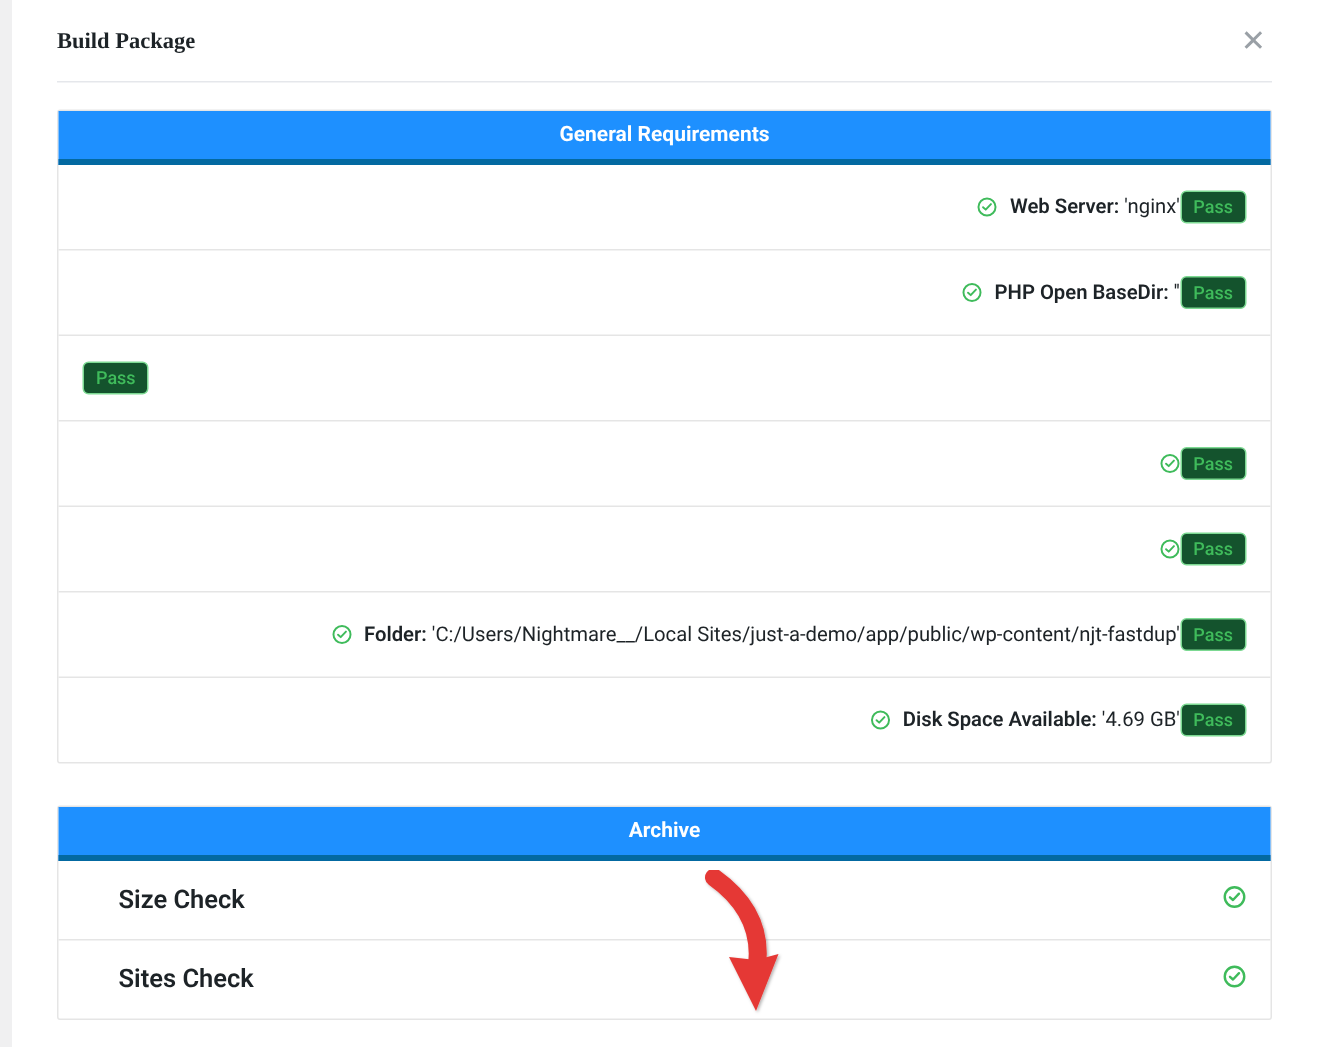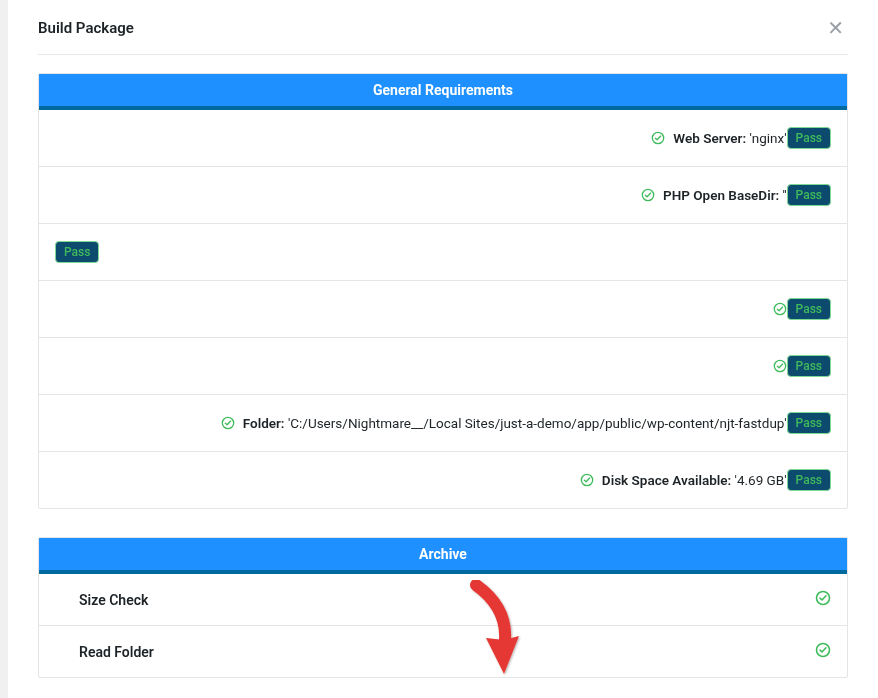--- a/index.html
+++ b/index.html
@@ -21,20 +21,21 @@
       bottom: 0;
       padding: 10px 30px 0 30px;
     }
     .modal-header {
       display: flex;
       justify-content: space-between;
       align-items: center;
       padding: 4px 0 12px 0;
       border-bottom: 1px solid #e5e7eb;
       margin-bottom: 18px;
+      font-family: Liberation Serif, serif;
     }
     .modal-title {
       font-size: 15px;
       font-weight: 600;
       color: #1d2327;
     }
     .close-x {
       color: #9aa0a6;
       cursor: pointer;
       font-size: 20px;
@@ -77,37 +78,37 @@
       height: 14px;
       display: inline-flex;
       align-items: center;
       justify-content: center;
     }
     .check-icon svg { width: 14px; height: 14px; }
     .req-text { color: #1d2327; font-size: 13.5px; white-space: nowrap; overflow: hidden; text-overflow: ellipsis; }
     .req-text .label { font-weight: 600; }
     .req-text .value { font-weight: 400; }
     .badge-pass {
-      background: #0c4a6e;
+      background: #14532d;
       color: #3fbb5b;
       border: 1px solid #7cd992;
       border-radius: 4px;
       padding: 3px 8px;
       font-size: 12px;
       font-weight: 500;
     }
     .archive-row {
       display: flex;
       justify-content: space-between;
       align-items: center;
       padding: 16px 16px 16px 40px;
       border-bottom: 1px solid #e5e5e5;
     }
     .archive-row:last-child { border-bottom: none; }
-    .archive-label { font-weight: 600; color: #1d2327; font-size: 14px; }
+    .archive-label { font-weight: 600; color: #1d2327; font-size: 17px; }
     .archive-check svg { width: 16px; height: 16px; }
     .arrow {
       position: absolute;
       left: 456px;
       top: 580px;
       pointer-events: none;
     }
   </style>
 </head>
 <body>
@@ -209,21 +210,21 @@
       <span class="archive-label">Size Check</span>
       <span class="archive-check">
         <svg viewBox="0 0 16 16">
             <circle cx="8" cy="8" r="6.5" fill="none" stroke="#3fbb5b" stroke-width="1.6"></circle>
             <path d="M5 8.2 L7 10 L11 5.8" fill="none" stroke="#3fbb5b" stroke-width="1.6" stroke-linecap="round" stroke-linejoin="round"></path>
           </svg>
       </span>
     </div>
 
     <div class="archive-row">
-      <span class="archive-label">Read Folder</span>
+      <span class="archive-label">Sites Check</span>
       <span class="archive-check">
         <svg viewBox="0 0 16 16">
             <circle cx="8" cy="8" r="6.5" fill="none" stroke="#3fbb5b" stroke-width="1.6"></circle>
             <path d="M5 8.2 L7 10 L11 5.8" fill="none" stroke="#3fbb5b" stroke-width="1.6" stroke-linecap="round" stroke-linejoin="round"></path>
           </svg>
       </span>
     </div>
   </div>
 
 </div>

